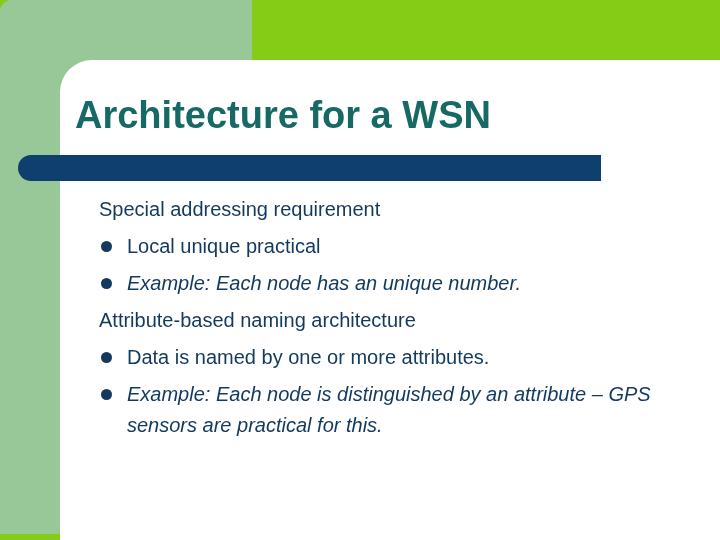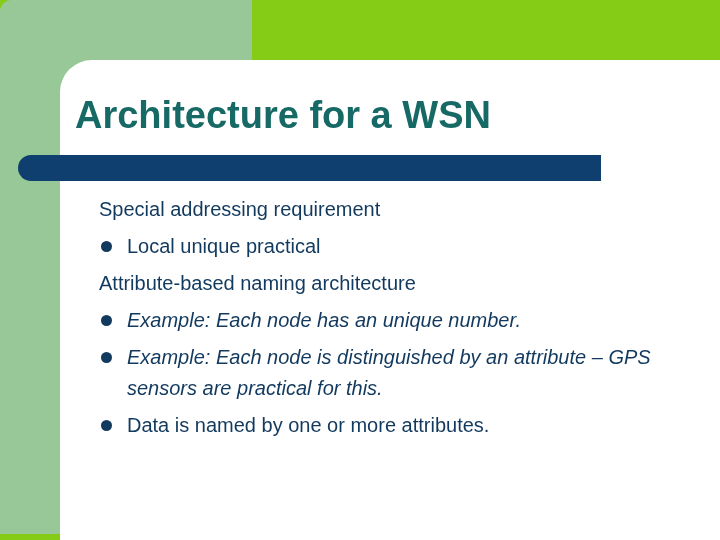--- a/index.html
+++ b/index.html
@@ -89,33 +89,33 @@
     <div class="para">
       <span>Special addressing requirement</span>
     </div>
 
     <div class="para bulleted">
       <span class="dot"></span>
       <span>Local unique practical</span>
     </div>
 
 
+    <div class="para bulleted italic">
+      <span class="dot"></span>
+      <span>Example: Each node has an unique number.</span>
+    </div>
+
     <div class="para">
       <span>Attribute-based naming architecture</span>
     </div>
 
-    <div class="para bulleted italic">
+    <div class="para bulleted">
       <span class="dot"></span>
-      <span>Example: Each node has an unique number.</span>
+      <span>Data is named by one or more attributes.</span>
     </div>
 
     <div class="para bulleted italic">
       <span class="dot"></span>
       <span>Example: Each node is distinguished by an attribute – GPS sensors are practical for this.</span>
     </div>
 
-    <div class="para bulleted">
-      <span class="dot"></span>
-      <span>Data is named by one or more attributes.</span>
-    </div>
-
   </div>
 </div>
 
 </body></html>

